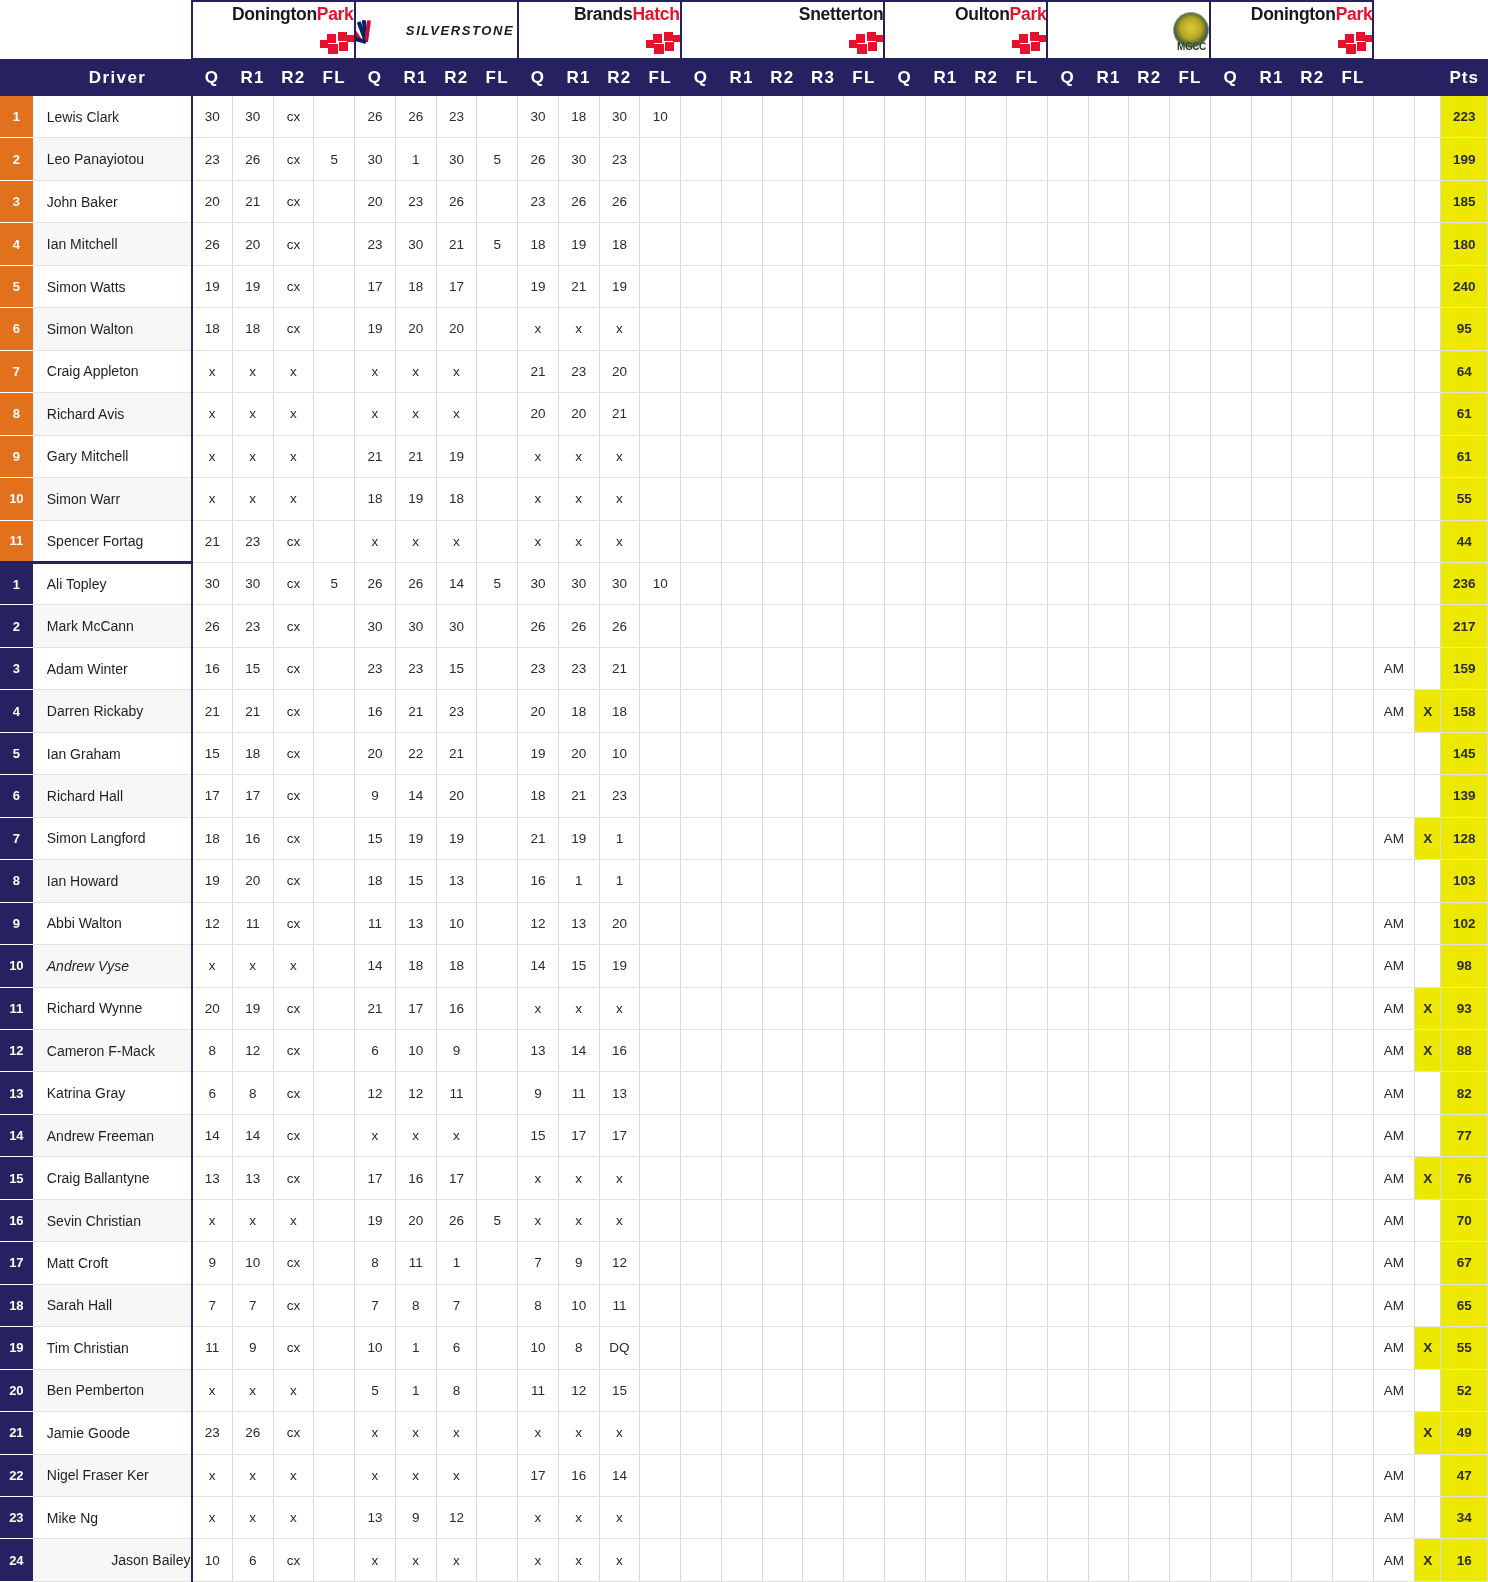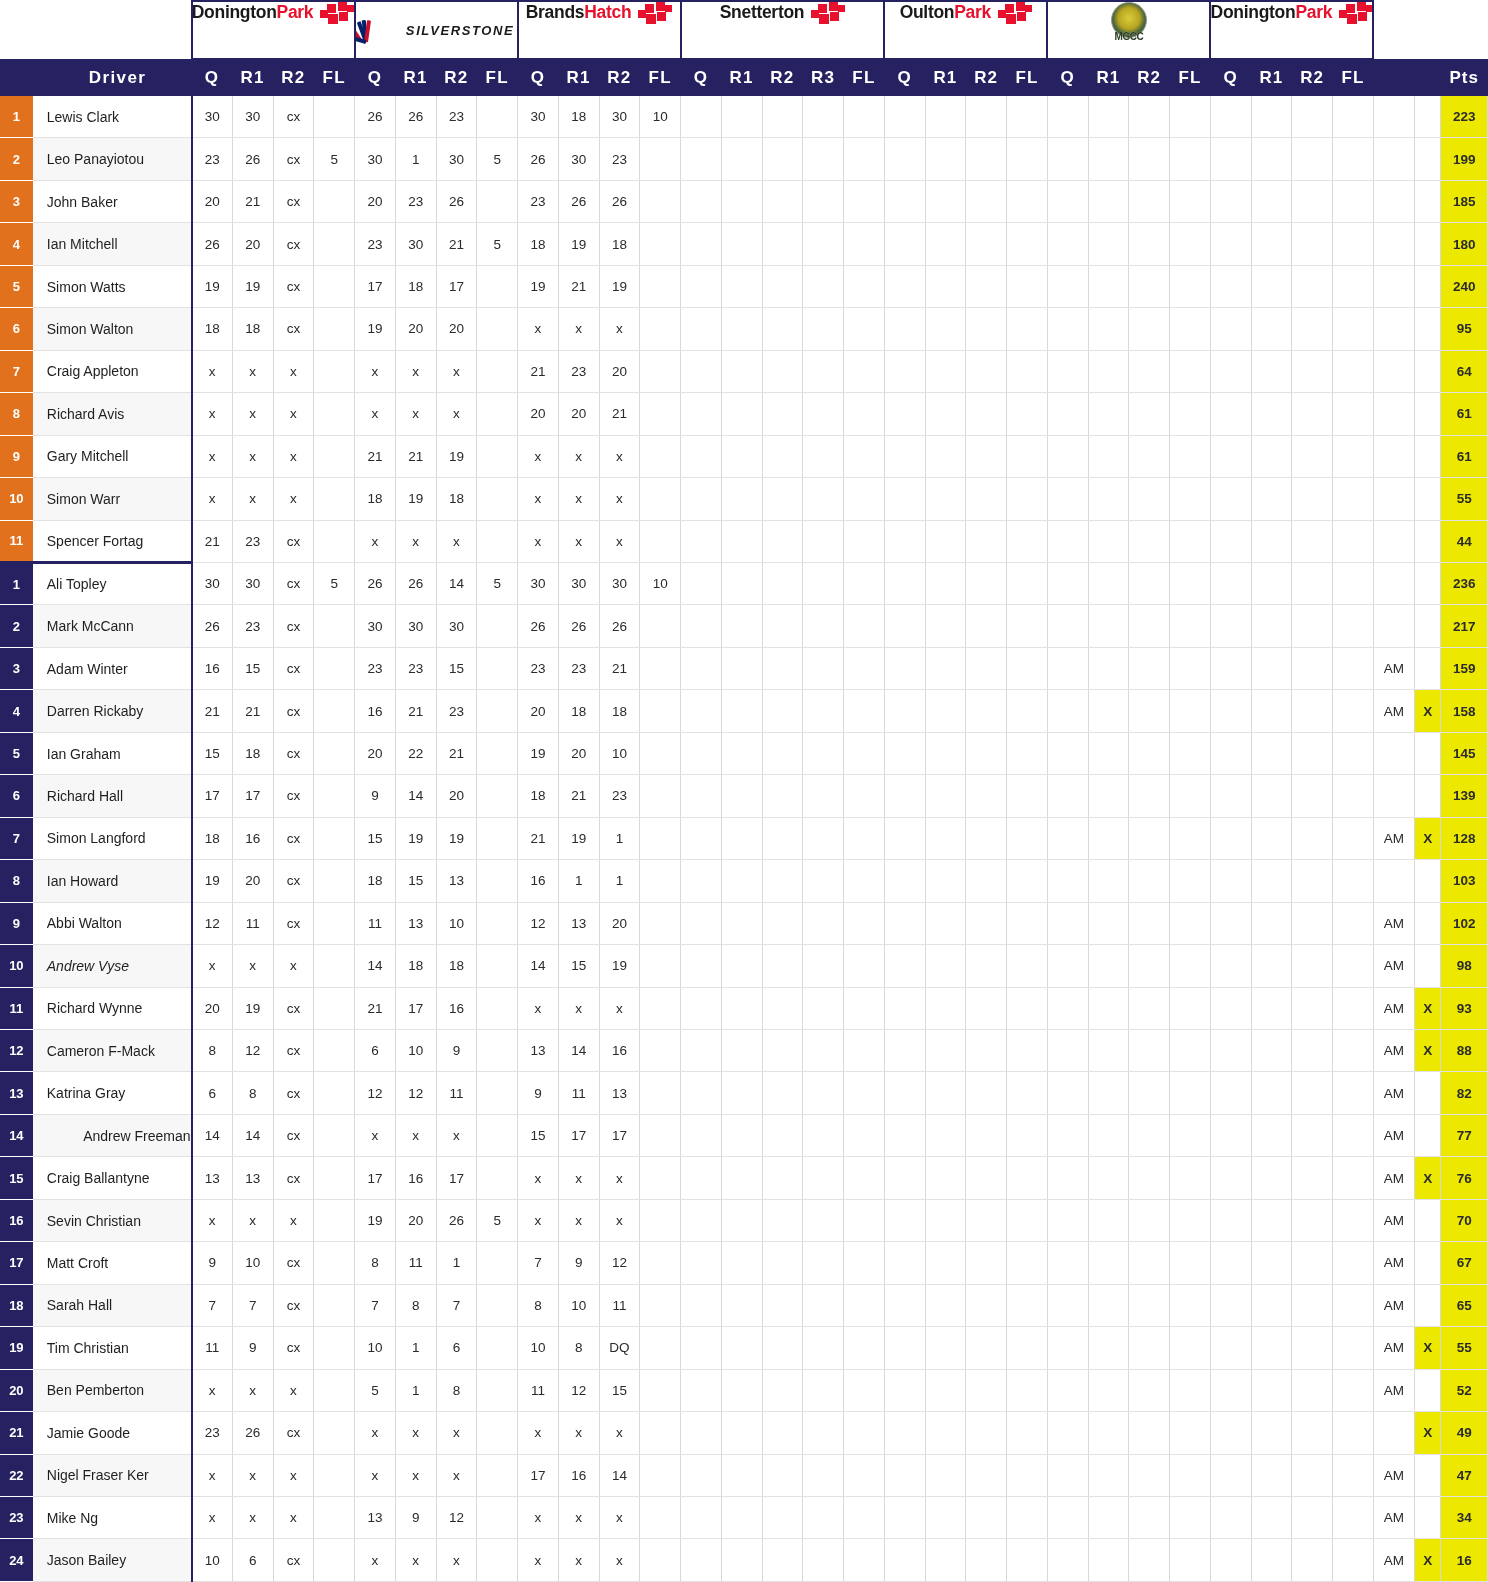--- a/index.html
+++ b/index.html
@@ -19,22 +19,22 @@
     height:56px;
     padding:0;
     background:#ffffff;
     border:2px solid #262262;
     text-align:center;
     vertical-align:middle;
     overflow:hidden;
   }
   .logo-row td.blank{border:none;background:#ffffff;}
   .logo-wrap{
-    display:flex;align-items:flex-start;justify-content:center;
-    gap:7px;height:56px;
+    display:flex;align-items:flex-end;justify-content:center;
+    gap:7px;height:56px;flex-direction:column;
   }
   .logo-text{
     font-size:17.5px;font-weight:700;color:#1a1a1a;
     letter-spacing:-.3px;white-space:nowrap;
   }
   .logo-text .red{color:#e8112d;}
   
   .msv{position:relative;width:34px;height:24px;flex:0 0 auto;}
   .msv i{position:absolute;background:#e8112d;display:block;}
   .msv i.a{left:0;top:8px;width:8px;height:8px;}
@@ -1140,21 +1140,21 @@
         <td class="cell"></td>
         <td class="cell"></td>
         <td class="cell"></td>
         <td class="cell grp-end"></td>
         <td class="cell amcol">AM</td>
         <td class="cell"></td>
         <td class="cell pts">82</td>
       </tr>
       <tr class="sec-b alt">
         <td class="rank">14</td>
-        <td class="driver" style="border-right: 2px solid rgb(38, 34, 98); text-align: right;">Andrew Freeman</td>
+        <td class="driver" style="border-right: 2px solid rgb(38, 34, 98);">Andrew Freeman</td>
         <td class="cell">14</td>
         <td class="cell">14</td>
         <td class="cell">cx</td>
         <td class="cell grp-end"></td>
         <td class="cell">x</td>
         <td class="cell">x</td>
         <td class="cell">x</td>
         <td class="cell grp-end"></td>
         <td class="cell">15</td>
         <td class="cell">17</td>
@@ -1500,21 +1500,21 @@
         <td class="cell"></td>
         <td class="cell"></td>
         <td class="cell"></td>
         <td class="cell grp-end"></td>
         <td class="cell amcol">AM</td>
         <td class="cell"></td>
         <td class="cell pts">34</td>
       </tr>
       <tr class="sec-b alt">
         <td class="rank">24</td>
-        <td class="driver" style="border-right: 2px solid rgb(38, 34, 98);">Jason Bailey</td>
+        <td class="driver" style="border-right: 2px solid rgb(38, 34, 98); text-align: right;">Jason Bailey</td>
         <td class="cell">10</td>
         <td class="cell">6</td>
         <td class="cell">cx</td>
         <td class="cell grp-end"></td>
         <td class="cell">x</td>
         <td class="cell">x</td>
         <td class="cell">x</td>
         <td class="cell grp-end"></td>
         <td class="cell">x</td>
         <td class="cell">x</td>

